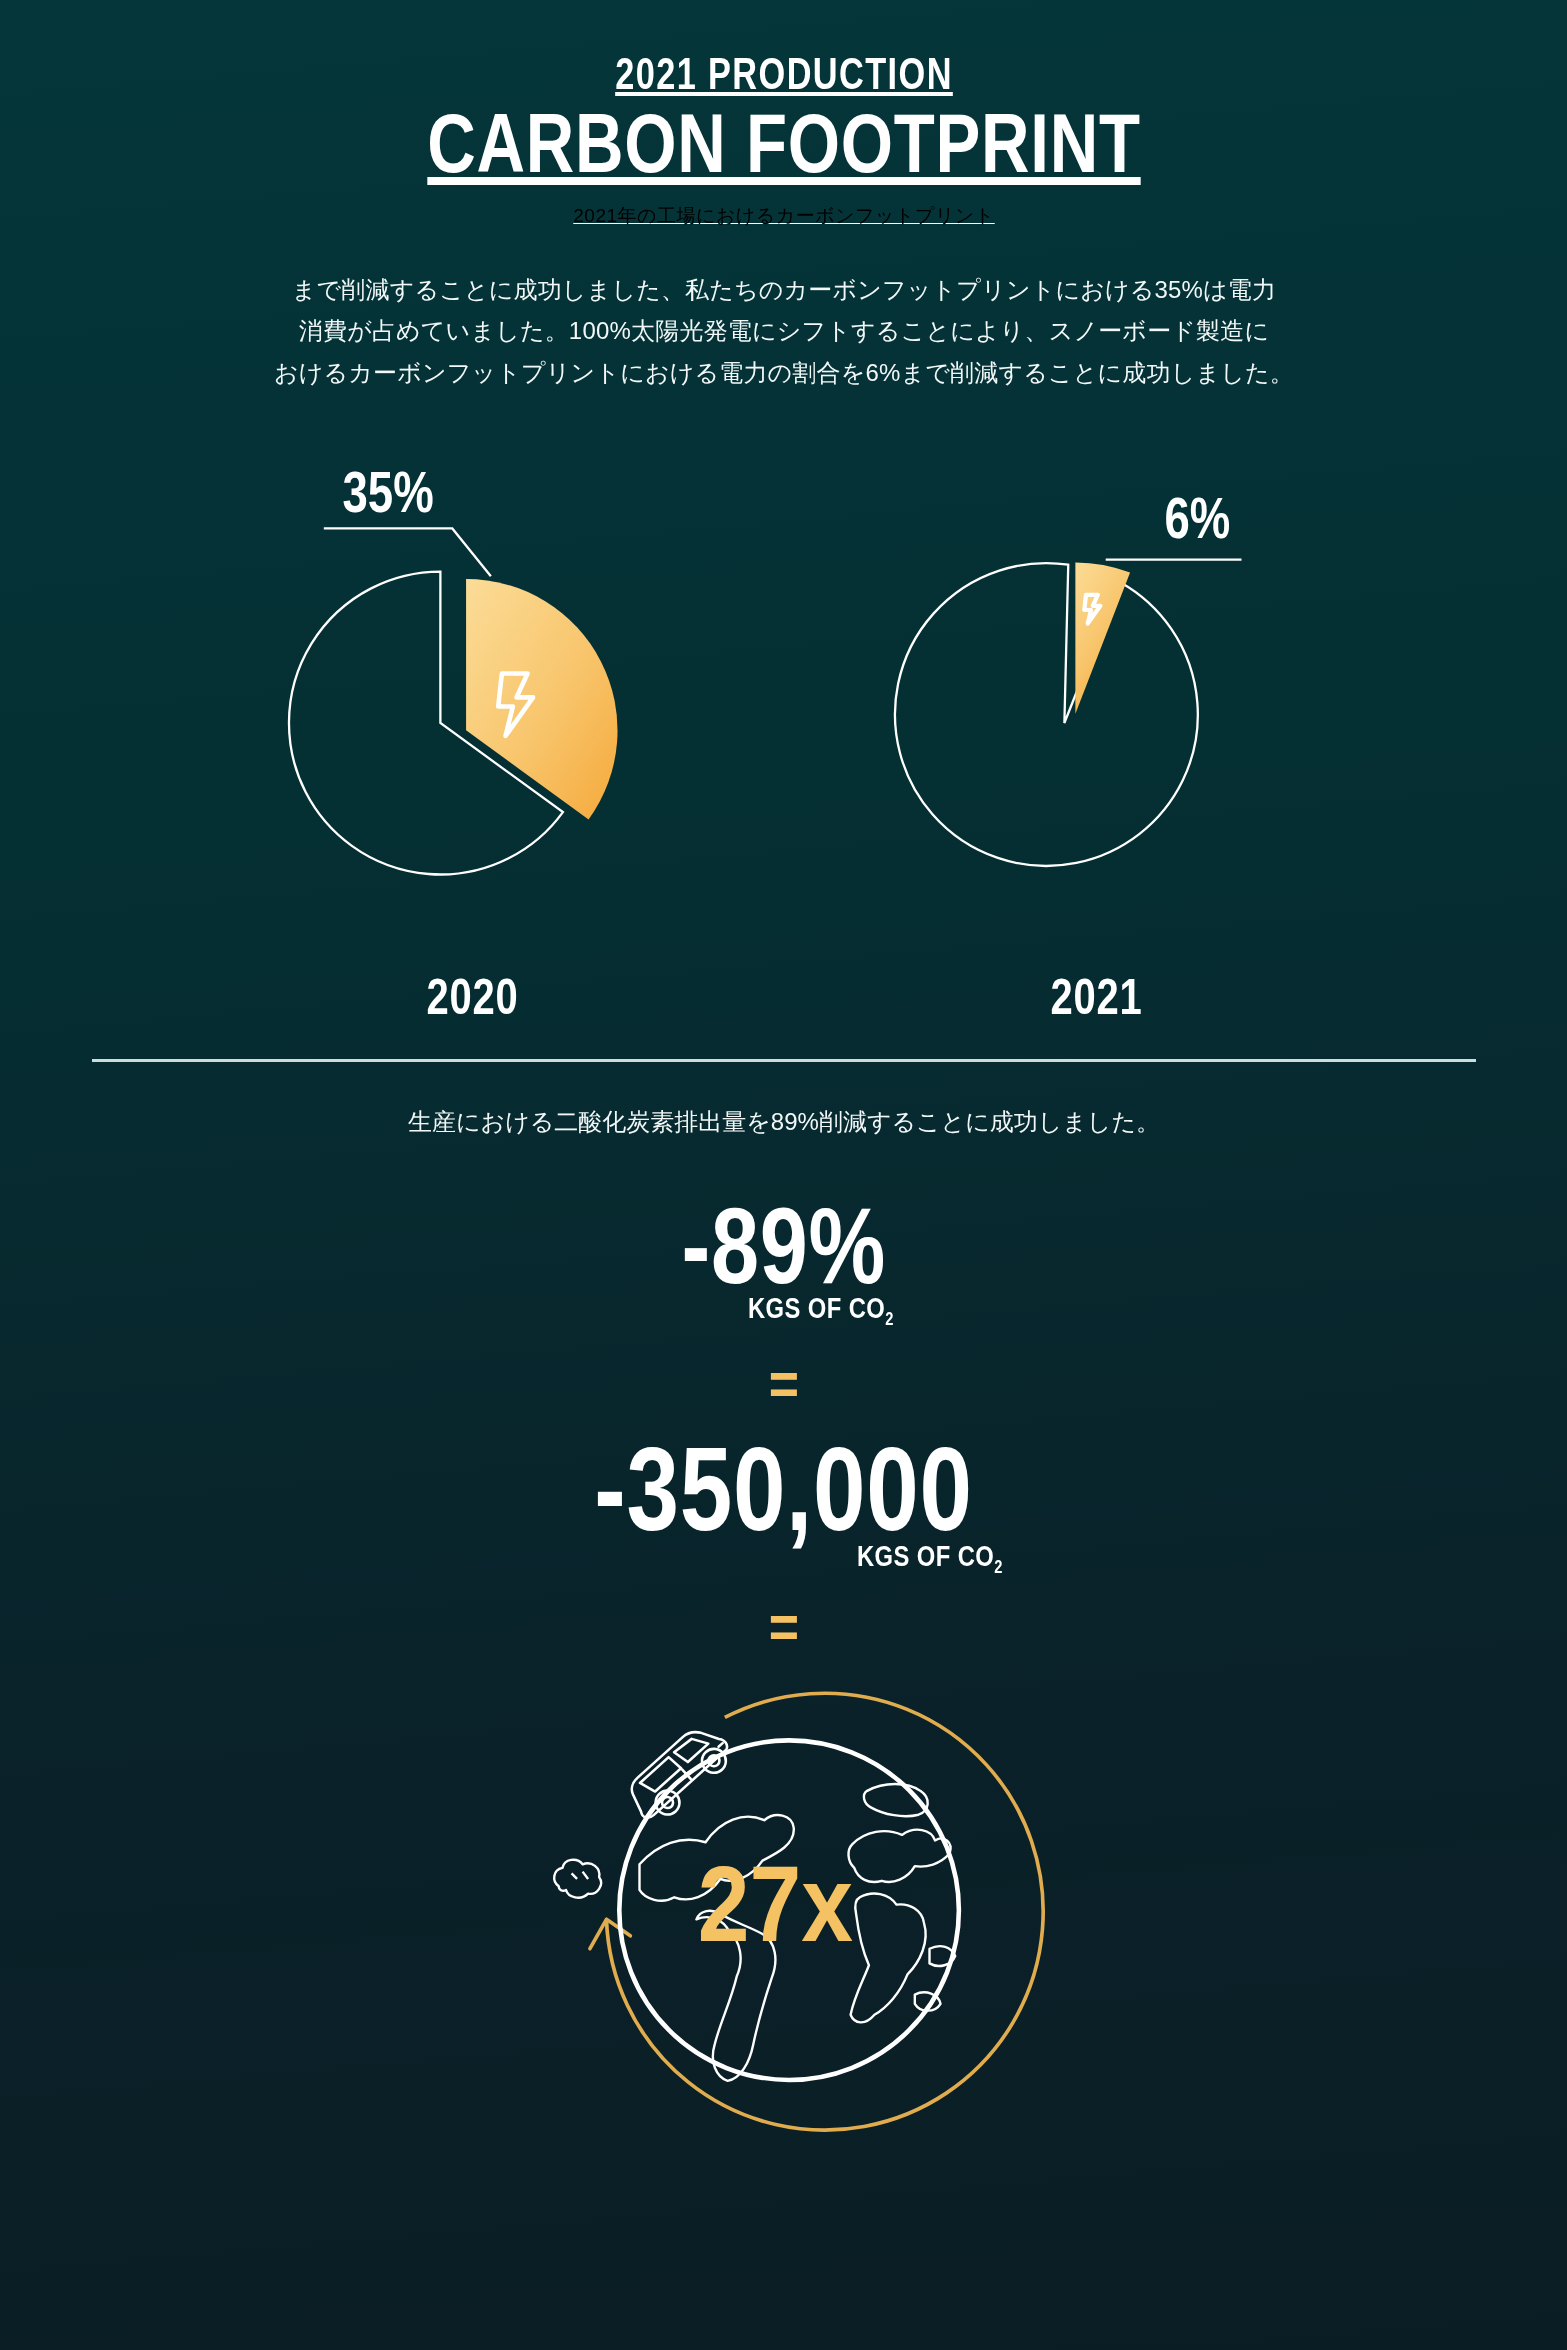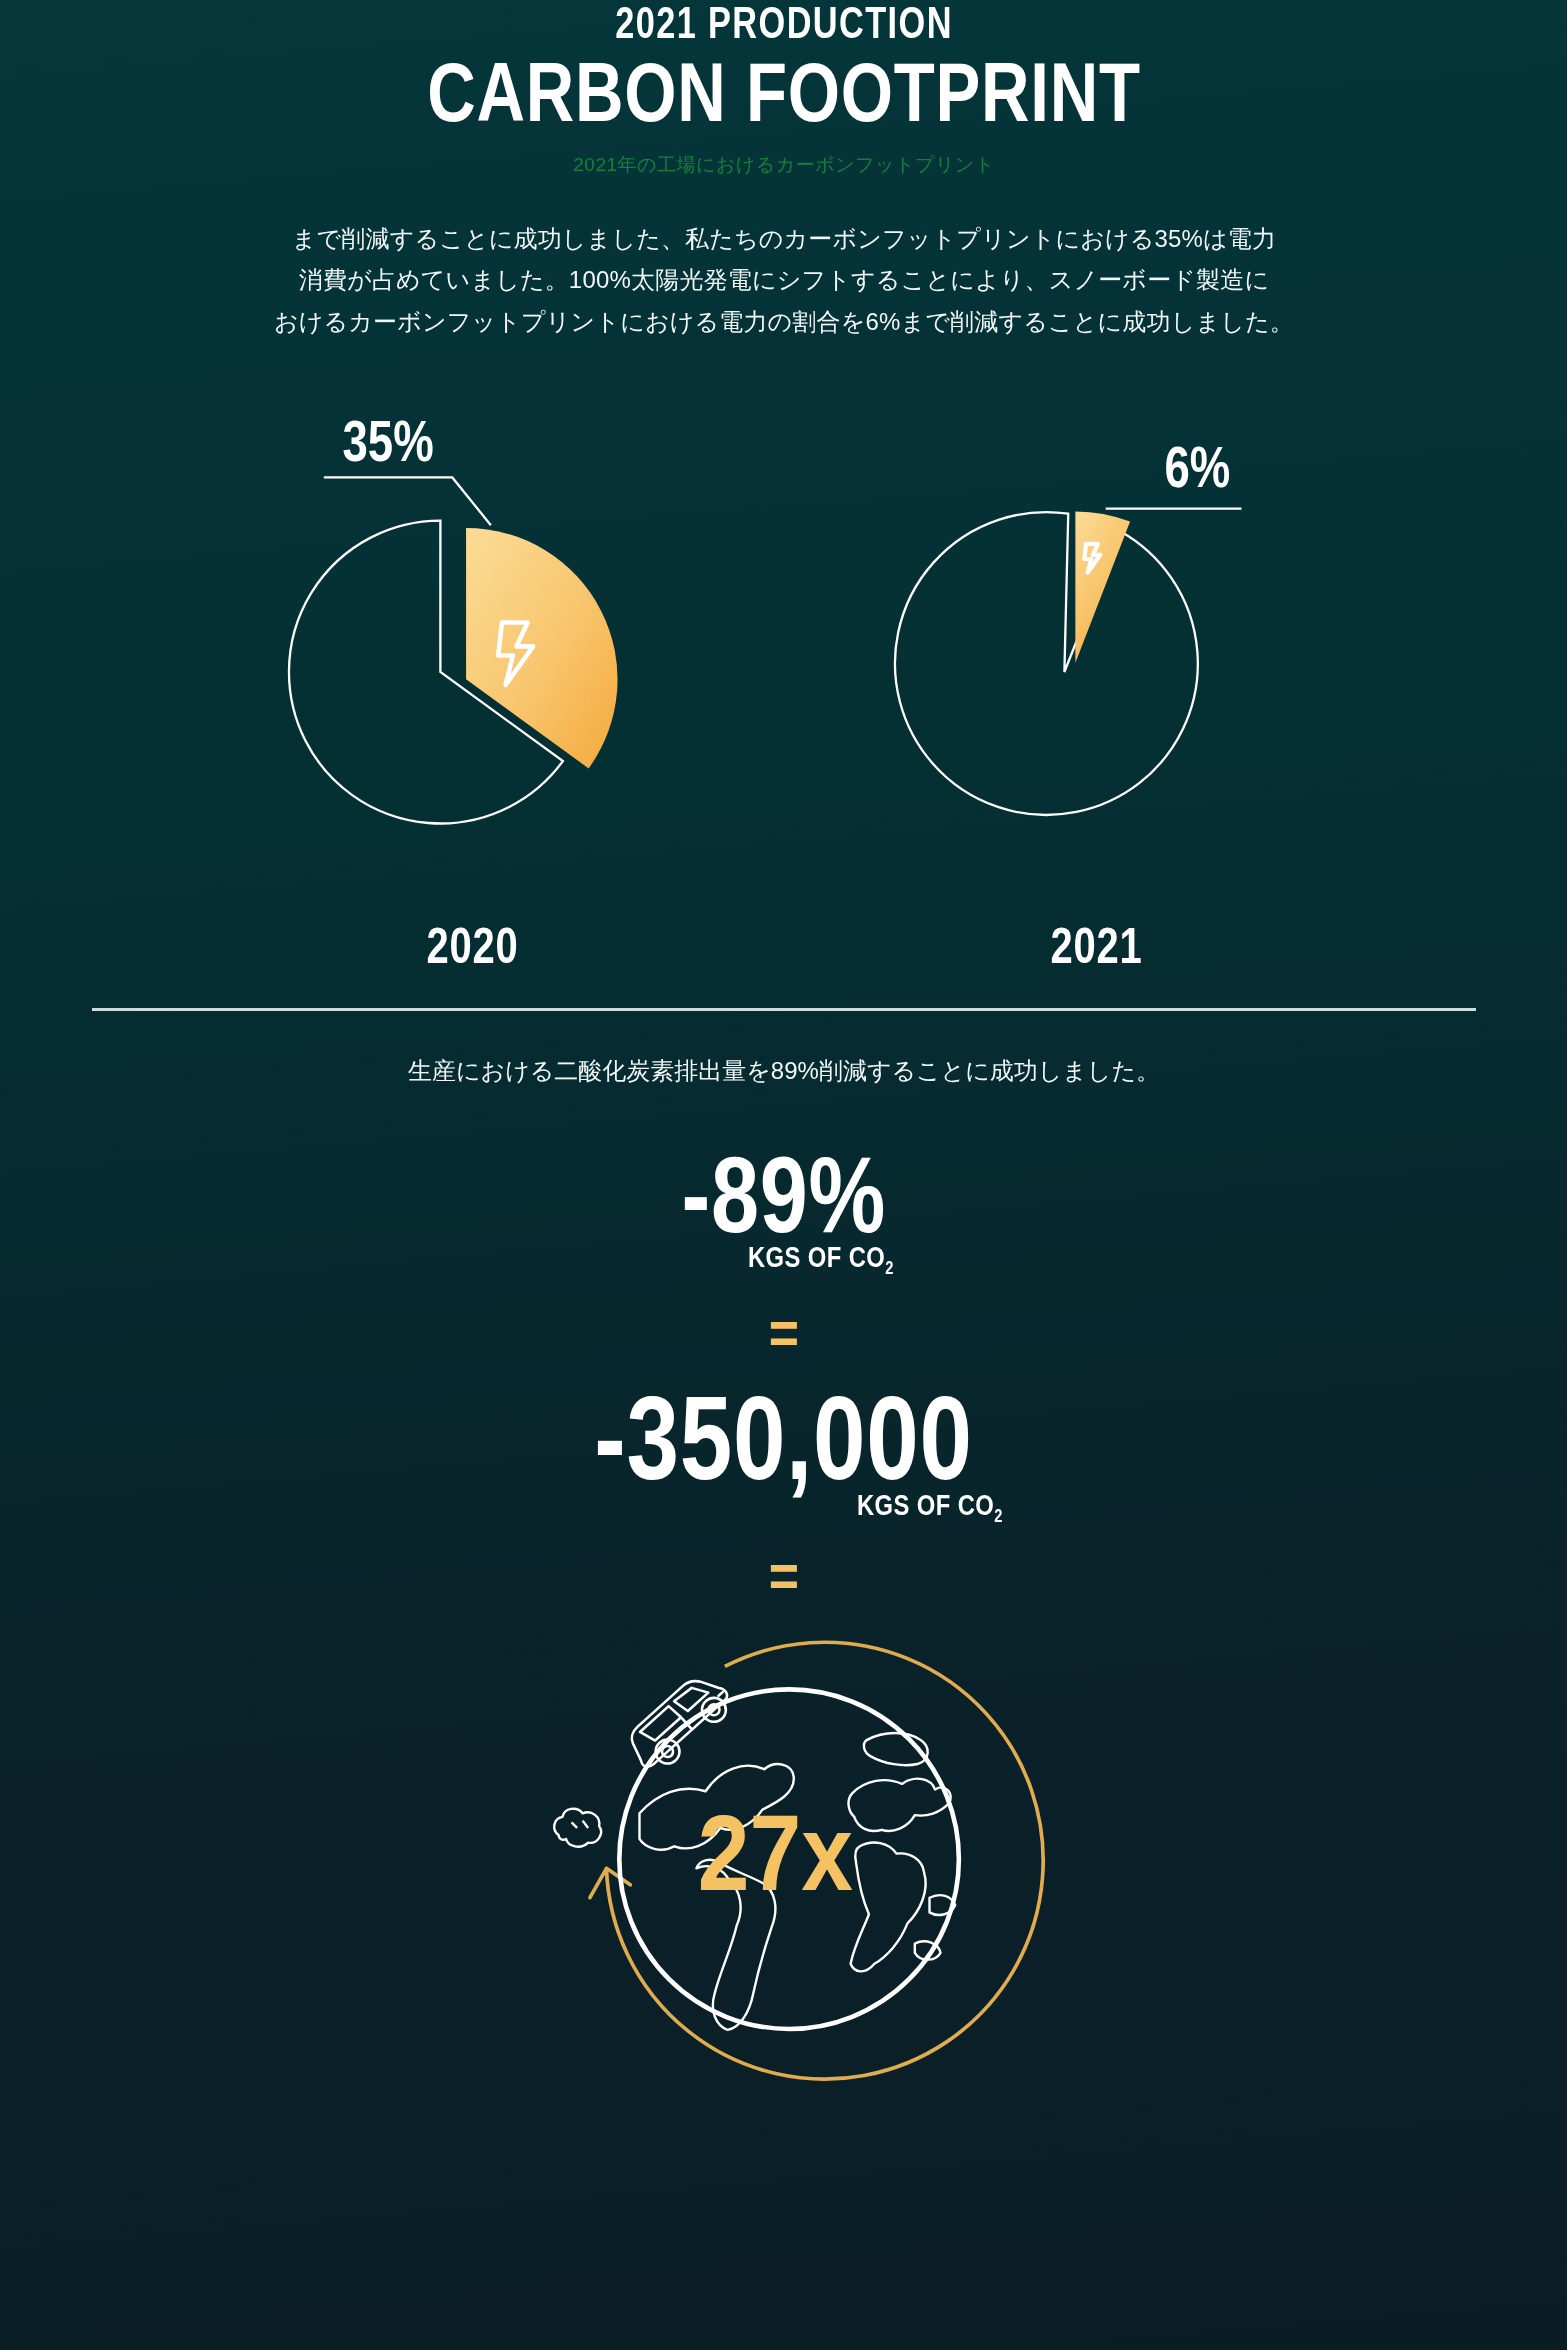--- a/index.html
+++ b/index.html
@@ -18,21 +18,23 @@
   }
 
   .page {
     width: 1568px;
     height: 2351px;
     position: relative;
   }
 
   
   .header {
+    padding-top: 51px;
     text-align: center;
+    text-decoration: underline;
   }
   .eyebrow {
     font-family: "Liberation Sans Narrow", "Liberation Sans", sans-serif;
     font-weight: 700;
     font-size: 44px;
     letter-spacing: 1.8px;
     transform: scaleX(0.78);
     color: #ffffff;
     line-height: 1.06;
   }
@@ -43,21 +45,21 @@
     letter-spacing: 0.9px;
     transform: scaleX(0.80);
     color: #ffffff;
     line-height: 1.06;
     margin-top: 1.8px;
   }
   .subtitle-ja {
     margin-top: 14.7px;
     font-size: 19px;
     letter-spacing: 0.5px;
-    color: #15803d;
+    color: #000000;
   }
 
   
   .intro {
     margin: 40px auto 0;
     width: 1084px;
     text-align: center;
     font-size: 24px;
     line-height: 1.72;
     color: #f2f7f7;

